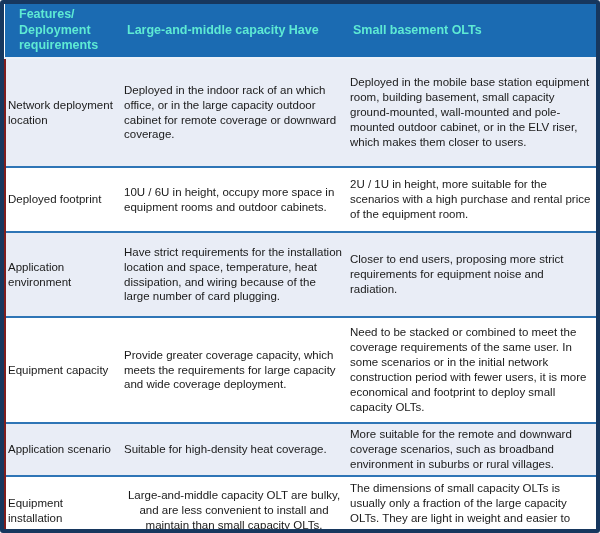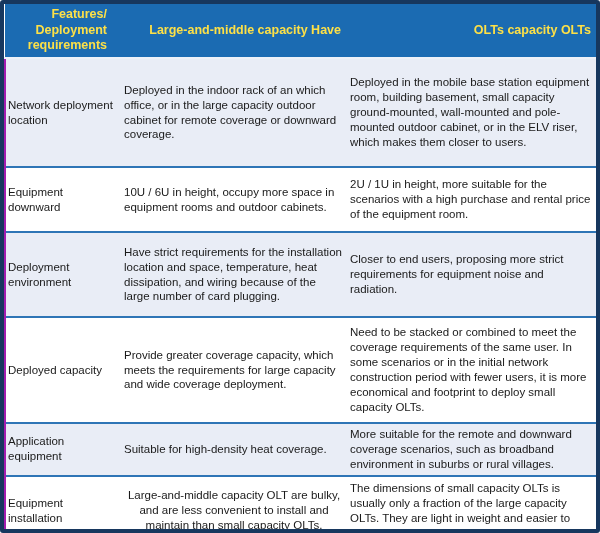--- a/index.html
+++ b/index.html
@@ -24,40 +24,40 @@
     color: #1a1a1a;
     font-size: 11.5px;
     line-height: 1.3;
   }
   col.c1 { width: 116px; }
   col.c2 { width: 226px; }
   col.c3 { width: 250px; }
 
   thead th {
     background: #1B6BB2;
-    color: #fde047;
+    color: #5eead4;
     font-weight: bold;
     font-size: 12.5px;
     line-height: 1.25;
-    text-align: right;
+    text-align: left;
     vertical-align: middle;
     height: 49px;
     padding: 2px 6px;
     border-bottom: 2px solid #EDF1F8;
   }
   thead th.first { padding: 2px 14px; }
 
   tbody td {
     vertical-align: middle;
     padding: 3px 3px;
     border-top: 2px solid #2E75B6;
   }
   tbody tr.first td { border-top: none; }
   tbody tr:last-child td { border-bottom: 2px solid #2E75B6; }
-  tbody td:first-child { border-left: 2px solid #a21caf; padding-left: 2px; }
+  tbody td:first-child { border-left: 2px solid #7f1d1d; padding-left: 2px; }
   tbody td:last-child { border-right: 2px solid #3b82f6; padding-right: 2px; }
 
   tr.shade td { background: #E9EDF6; }
   tr.plain td { background: #ffffff; }
 
   tr.r0 td { height: 101px; }
   tr.r1 td { height: 57px; }
   tr.r2 td { height: 77px; }
   tr.r3 td { height: 98px; }
   tr.r4 td { height: 43px; }
@@ -72,46 +72,46 @@
   <table class="olt">
     <colgroup>
       <col class="c1">
         <col class="c2">
         <col class="c3">
     </colgroup>
     <thead>
       <tr>
         <th class="first">Features/ Deployment requirements</th>
         <th>Large-and-middle capacity Have</th>
-        <th>OLTs capacity OLTs</th>
+        <th>Small basement OLTs</th>
       </tr>
     </thead>
     <tbody>
       <tr class="shade r0 first">
         <td>Network deployment location</td>
         <td>Deployed in the indoor rack of an which office, or in the large capacity outdoor cabinet for remote coverage or downward coverage.</td>
         <td>Deployed in the mobile base station equipment room, building basement, small capacity ground-mounted, wall-mounted and pole-mounted outdoor cabinet, or in the ELV riser, which makes them closer to users.</td>
       </tr>
       <tr class="plain r1">
-        <td>Equipment downward</td>
+        <td>Deployed footprint</td>
         <td>10U / 6U in height, occupy more space in equipment rooms and outdoor cabinets.</td>
         <td>2U / 1U in height, more suitable for the scenarios with a high purchase and rental price of the equipment room.</td>
       </tr>
       <tr class="shade r2">
-        <td>Deployment environment</td>
+        <td>Application environment</td>
         <td>Have strict requirements for the installation location and space, temperature, heat dissipation, and wiring because of the large number of card plugging.</td>
         <td>Closer to end users, proposing more strict requirements for equipment noise and radiation.</td>
       </tr>
       <tr class="plain r3">
-        <td>Deployed capacity</td>
+        <td>Equipment capacity</td>
         <td>Provide greater coverage capacity, which meets the requirements for large capacity and wide coverage deployment.</td>
         <td>Need to be stacked or combined to meet the coverage requirements of the same user. In some scenarios or in the initial network construction period with fewer users, it is more economical and footprint to deploy small capacity OLTs.</td>
       </tr>
       <tr class="shade r4">
-        <td>Application equipment</td>
+        <td>Application scenario</td>
         <td>Suitable for high-density heat coverage.</td>
         <td>More suitable for the remote and downward coverage scenarios, such as broadband environment in suburbs or rural villages.</td>
       </tr>
       <tr class="plain r5">
         <td>Equipment installation</td>
         <td class="center">Large-and-middle capacity OLT are bulky, and are less convenient to install and maintain than small capacity OLTs.</td>
         <td>The dimensions of small capacity OLTs is usually only a fraction of the large capacity OLTs. They are light in weight and easier to install and maintain.</td>
       </tr>
     </tbody>
   </table>

